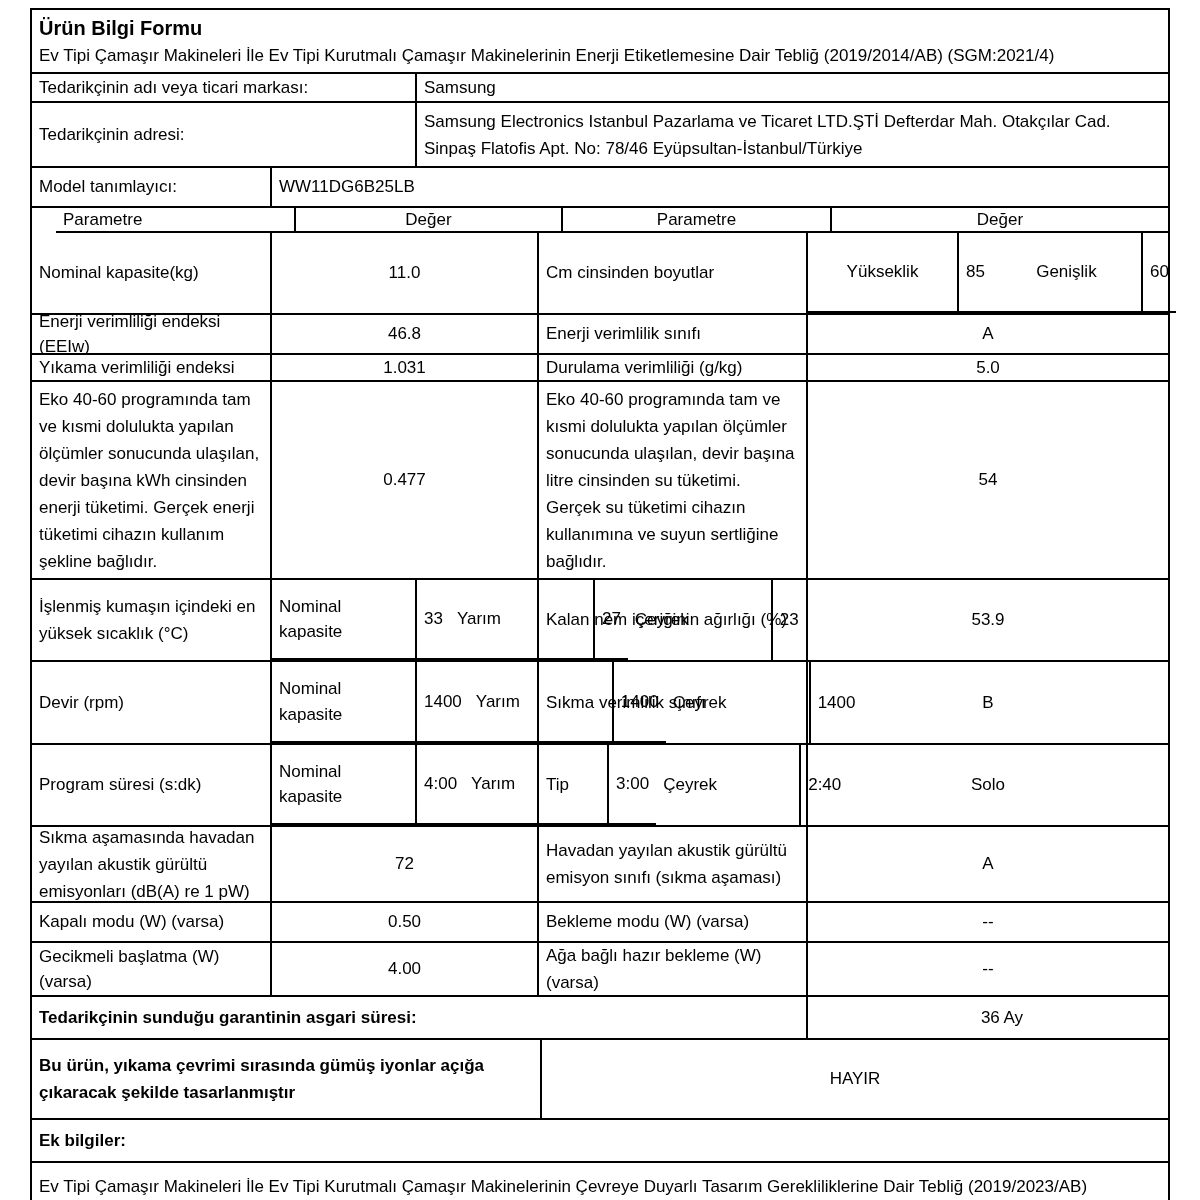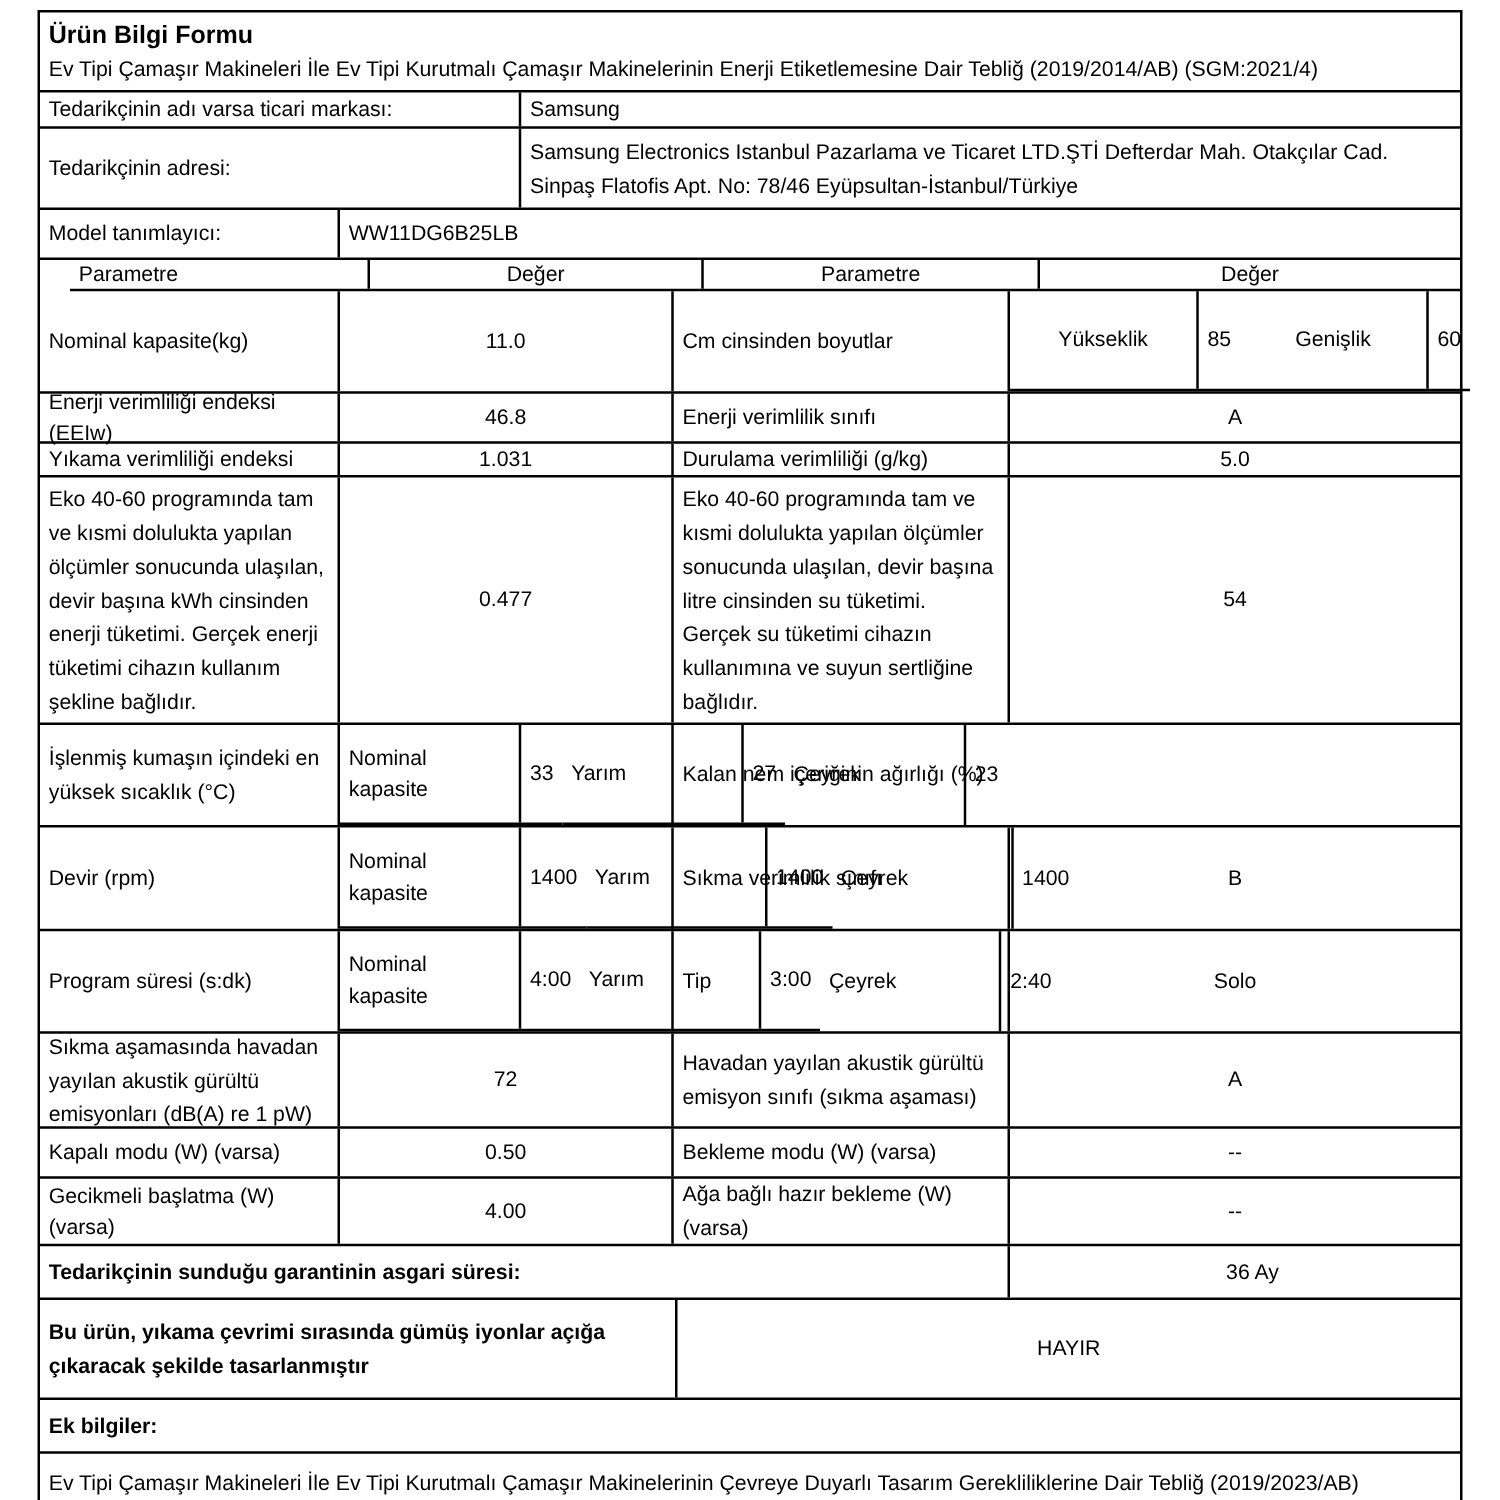--- a/index.html
+++ b/index.html
@@ -45,21 +45,21 @@
 <body>
 
 <div class="doc">
 
   <div class="h-title" style="border-bottom:2px solid #000;">
     <div class="title">Ürün Bilgi Formu</div>
     <div class="subtitle">Ev Tipi Çamaşır Makineleri İle Ev Tipi Kurutmalı Çamaşır Makinelerinin Enerji Etiketlemesine Dair Tebliğ (2019/2014/AB) (SGM:2021/4)</div>
   </div>
 
   <div class="row h-29">
-    <div class="cell lbl w-supplier">Tedarikçinin adı varsa ticari markası:</div>
+    <div class="cell lbl w-supplier">Tedarikçinin adı veya ticari markası:</div>
     <div class="cell lbl w-c4">Samsung</div>
   </div>
 
   <div class="row h-65">
     <div class="cell lbl w-supplier">Tedarikçinin adresi:</div>
     <div class="cell lbl w-c4 para">Samsung Electronics Istanbul Pazarlama ve Ticaret LTD.ŞTİ Defterdar Mah. Otakçılar Cad. Sinpaş Flatofis Apt. No: 78/46 Eyüpsultan-İstanbul/Türkiye</div>
   </div>
 
   <div class="row h-28">
     <div class="cell lbl w-model">Model tanımlayıcı:</div>
@@ -125,20 +125,21 @@
       <div class="subrow">
         <div class="subcell subk subk-left">Yarım</div>
         <div class="subcell subv">27</div>
       </div>
       <div class="subrow">
         <div class="subcell subk subk-left">Çeyrek</div>
         <div class="subcell subv">23</div>
       </div>
     </div>
     <div class="cell lbl w-c3">Kalan nem içeriğinin ağırlığı (%)</div>
+    <div class="cell val w-c4">53.9</div>
   </div>
 
   <div class="row h-83">
     <div class="cell lbl w-c1">Devir (rpm)</div>
     <div class="cell sub w-c2">
       <div class="subrow">
         <div class="subcell subk subk-left">Nominal kapasite</div>
         <div class="subcell subv">1400</div>
       </div>
       <div class="subrow">

